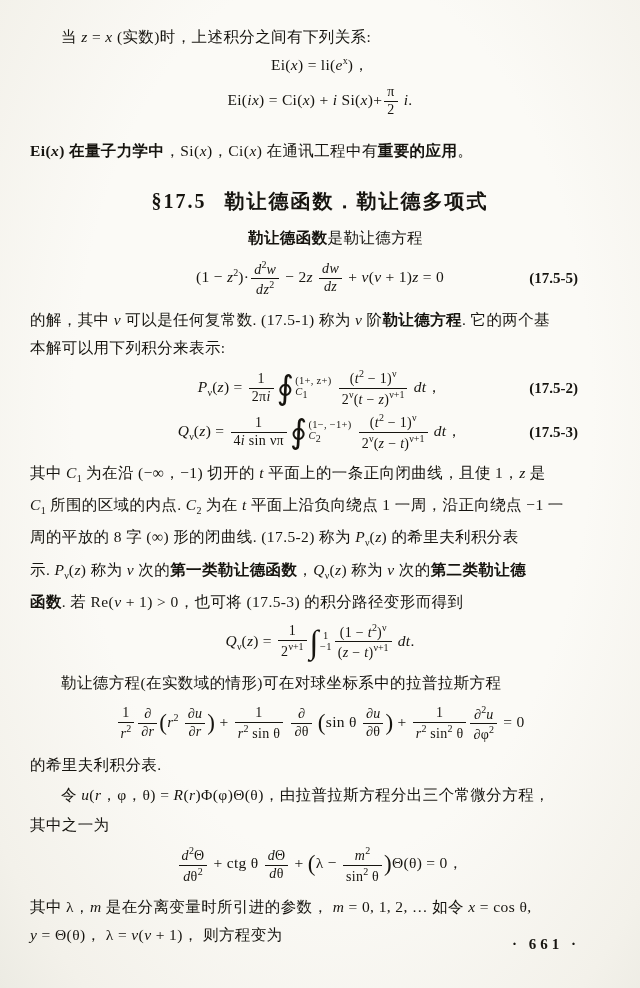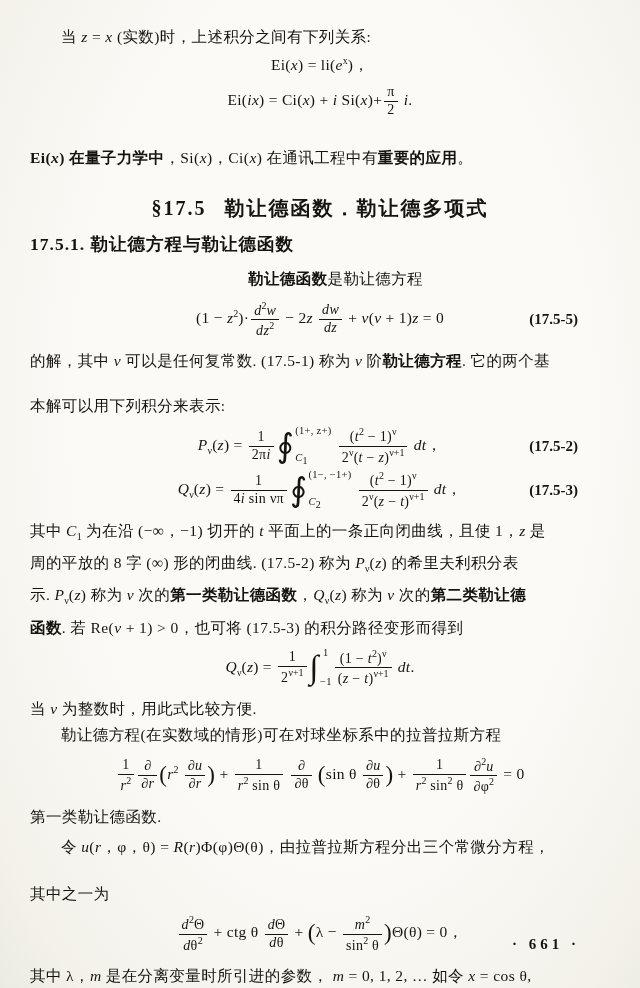--- a/index.html
+++ b/index.html
@@ -25,58 +25,57 @@
   .eqrow{position:relative;display:flex;justify-content:center;align-items:center;font-size:15.5px;}
   .eqbody{display:inline-block;letter-spacing:0.3px;}
   .eqno{position:absolute;right:32px;top:50%;transform:translateY(-50%);font-weight:bold;font-size:15px;}
   
   .fr{display:inline-block;text-align:center;vertical-align:middle;margin:0 2px;line-height:1.05;}
   .fr .nu{display:block;padding:0 3px 1px 3px;border-bottom:1.4px solid #16140f;font-size:14px;}
   .fr .de{display:block;padding:1px 3px 0 3px;font-size:14px;}
   
   .iwrap{display:inline-flex;align-items:center;vertical-align:middle;margin:0 1px;}
   .isym{font-size:33px;line-height:0.85;}
-  .ilims{display:inline-flex;flex-direction:column;justify-content:space-between;height:40px;font-size:10.5px;line-height:1;margin-left:1px;}
+  .ilims{display:inline-flex;flex-direction:column;justify-content:center;height:40px;font-size:10.5px;line-height:1;margin-left:1px;}
   .ilims .itop{display:block;white-space:nowrap;}
   .ilims .ibot{display:block;white-space:nowrap;}
   
   .bp{font-size:23px;vertical-align:-3px;line-height:1;}
   
   .section{font-size:20px;font-weight:bold;text-align:center;margin:24px 0 10px 0;letter-spacing:2px;}
   .section .gap{display:inline-block;width:18px;}
   .subsection{font-size:17.5px;font-weight:bold;margin:10px 0 10px 0;letter-spacing:1px;}
   .pageno{position:absolute;right:60px;top:936px;font-weight:bold;font-size:15px;letter-spacing:4px;}
   i{font-style:italic;}
 </style>
 </head>
 <body>
 
 <div class="page">
   <div class="content">
 
     <p class="t indent">当 <i>z</i> = <i>x</i> (实数)时，上述积分之间有下列关系:</p>
 
     <div class="eqc">Ei(<i>x</i>) = li(<i>e</i><sup>x</sup>)，</div>
-    <div class="eqc" style="margin:9px 0 27px 0;">Ei(<i>ix</i>) = Ci(<i>x</i>) + <i>i</i> Si(<i>x</i>)+<span class="fr"><span class="nu">π</span><span class="de">2</span></span> <i>i</i>.</div>
+    <div class="eqc" style="margin:9px 0 20px 0;">Ei(<i>ix</i>) = Ci(<i>x</i>) + <i>i</i> Si(<i>x</i>)+<span class="fr"><span class="nu">π</span><span class="de">2</span></span> <i>i</i>.</div>
 
     <p class="t" style="margin-top:8px;"><b>Ei(<i>x</i>) 在量子力学中</b>，Si(<i>x</i>)，Ci(<i>x</i>) 在通讯工程中有<b>重要的应用</b>。</p>
 
     <h1 class="section"><span>§17.5</span><span class="gap"></span><span>勒让德函数．勒让德多项式</span></h1>
 
-    <h2 class="subsection"><span>17.5.1.</span> <span>勒让德方程与勒让德函数</span></h2>
 
     <p class="t indent" style="margin-top:4px;text-align:center;"><b>勒让德函数</b>是勒让德方程</p>
 
     <div class="eqrow" style="margin:9px 0 9px 0;">
       <span class="eqbody">(1 − <i>z</i><sup>2</sup>)·<span class="fr"><span class="nu"><i>d</i><sup>2</sup><i>w</i></span><span class="de"><i>dz</i><sup>2</sup></span></span> − 2<i>z</i> <span class="fr"><span class="nu"><i>dw</i></span><span class="de"><i>dz</i></span></span> + <i>ν</i>(<i>ν</i> + 1)<i>z</i> = 0</span>
       <span class="eqno">(17.5-5)</span>
     </div>
 
     <p class="t" style="line-height:28px;">的解，其中 <i>ν</i> 可以是任何复常数. (17.5-1) 称为 <i>ν</i> 阶<b>勒让德方程</b>. 它的两个基</p>
-    <p class="t" style="line-height:28px;margin-top:17px;">本解可以用下列积分来表示:</p>
+    <p class="t" style="line-height:28px;">本解可以用下列积分来表示:</p>
 
     <div class="eqrow" style="margin:6px 0 4px 0;">
       <span class="eqbody"><i>P</i><sub>ν</sub>(<i>z</i>) = <span class="fr"><span class="nu">1</span><span class="de">2π<i>i</i></span></span><span class="iwrap">
             <span class="isym">∮</span>
             <span class="ilims">
               <span class="itop">(1+, z+)</span>
               <span class="ibot"><i>C</i><sub>1</sub></span>
             </span>
           </span> <span class="fr"><span class="nu">(<i>t</i><sup>2</sup> − 1)<sup>ν</sup></span><span class="de">2<sup>ν</sup>(<i>t</i> − <i>z</i>)<sup>ν+1</sup></span></span> <i>dt</i>，</span>
       <span class="eqno">(17.5-2)</span>
@@ -87,40 +86,40 @@
             <span class="isym">∮</span>
             <span class="ilims">
               <span class="itop">(1−, −1+)</span>
               <span class="ibot"><i>C</i><sub>2</sub></span>
             </span>
           </span> <span class="fr"><span class="nu">(<i>t</i><sup>2</sup> − 1)<sup>ν</sup></span><span class="de">2<sup>ν</sup>(<i>z</i> − <i>t</i>)<sup>ν+1</sup></span></span> <i>dt</i>，</span>
       <span class="eqno">(17.5-3)</span>
     </div>
 
     <p class="t">其中 <i>C</i><sub>1</sub> 为在沿 (−∞，−1) 切开的 <i>t</i> 平面上的一条正向闭曲线，且使 1，<i>z</i> 是</p>
+    <p class="t"><i>C</i><sub>1</sub> 所围的区域的内点. <i>C</i><sub>2</sub> 为在 <i>t</i> 平面上沿负向绕点 1 一周，沿正向绕点 −1 一</p>
     <p class="t">周的平放的 8 字 (∞) 形的闭曲线. (17.5-2) 称为 <i>P</i><sub>ν</sub>(<i>z</i>) 的希里夫利积分表</p>
     <p class="t">示. <i>P</i><sub>ν</sub>(<i>z</i>) 称为 <i>ν</i> 次的<b>第一类勒让德函数</b>，<i>Q</i><sub>ν</sub>(<i>z</i>) 称为 <i>ν</i> 次的<b>第二类勒让德</b></p>
     <p class="t"><b>函数</b>. 若 Re(<i>ν</i> + 1) &gt; 0，也可将 (17.5-3) 的积分路径变形而得到</p>
 
     <div class="eqc" style="margin:7px 0 8px 0;"><i>Q</i><sub>ν</sub>(<i>z</i>) = <span class="fr"><span class="nu">1</span><span class="de">2<sup>ν+1</sup></span></span><span class="iwrap">
           <span class="isym">∫</span>
           <span class="ilims">
             <span class="itop">1</span>
             <span class="ibot">−1</span>
           </span>
         </span><span class="fr"><span class="nu">(1 − <i>t</i><sup>2</sup>)<sup>ν</sup></span><span class="de">(<i>z</i> − <i>t</i>)<sup>ν+1</sup></span></span> <i>dt</i>.</div>
 
-    <p class="t">当 <i>ν</i> 为整数时，用此式比较方便.</p>
     <p class="t indent">勒让德方程(在实数域的情形)可在对球坐标系中的拉普拉斯方程</p>
 
     <div class="eqc" style="margin:9px 0 10px 0;"><span class="fr"><span class="nu">1</span><span class="de"><i>r</i><sup>2</sup></span></span><span class="fr"><span class="nu">∂</span><span class="de">∂<i>r</i></span></span><span class="bp">(</span><i>r</i><sup>2</sup> <span class="fr"><span class="nu">∂<i>u</i></span><span class="de">∂<i>r</i></span></span><span class="bp">)</span> + <span class="fr"><span class="nu">1</span><span class="de"><i>r</i><sup>2</sup> sin θ</span></span> <span class="fr"><span class="nu">∂</span><span class="de">∂θ</span></span> <span class="bp">(</span>sin θ <span class="fr"><span class="nu">∂<i>u</i></span><span class="de">∂θ</span></span><span class="bp">)</span> + <span class="fr"><span class="nu">1</span><span class="de"><i>r</i><sup>2</sup> sin<sup>2</sup> θ</span></span><span class="fr"><span class="nu">∂<sup>2</sup><i>u</i></span><span class="de">∂φ<sup>2</sup></span></span> = 0</div>
 
-    <p class="t">第一类勒让德函数.</p>
+    <p class="t">的希里夫利积分表.</p>
     <p class="t indent" style="margin-top:4px;">令 <i>u</i>(<i>r</i>，φ，θ) = <i>R</i>(<i>r</i>)Φ(φ)Θ(θ)，由拉普拉斯方程分出三个常微分方程，</p>
-    <p class="t" style="margin-top:21px;">其中之一为</p>
+    <p class="t" style="margin-top:4px;">其中之一为</p>
 
     <div class="eqc" style="margin:8px 0 9px 0;"><span class="fr"><span class="nu"><i>d</i><sup>2</sup>Θ</span><span class="de"><i>d</i>θ<sup>2</sup></span></span> + ctg θ <span class="fr"><span class="nu"><i>d</i>Θ</span><span class="de"><i>d</i>θ</span></span> + <span class="bp">(</span>λ − <span class="fr"><span class="nu"><i>m</i><sup>2</sup></span><span class="de">sin<sup>2</sup> θ</span></span><span class="bp">)</span>Θ(θ) = 0，</div>
 
     <p class="t" style="line-height:28px;">其中 λ，<i>m</i> 是在分离变量时所引进的参数， <i>m</i> = 0, 1, 2, … 如令 <i>x</i> = cos θ,</p>
     <p class="t" style="line-height:28px;"><i>y</i> = Θ(θ)， λ = <i>ν</i>(<i>ν</i> + 1)， 则方程变为</p>
 
   </div>
 
   <div class="pageno">· 661 ·</div>
 </div>

